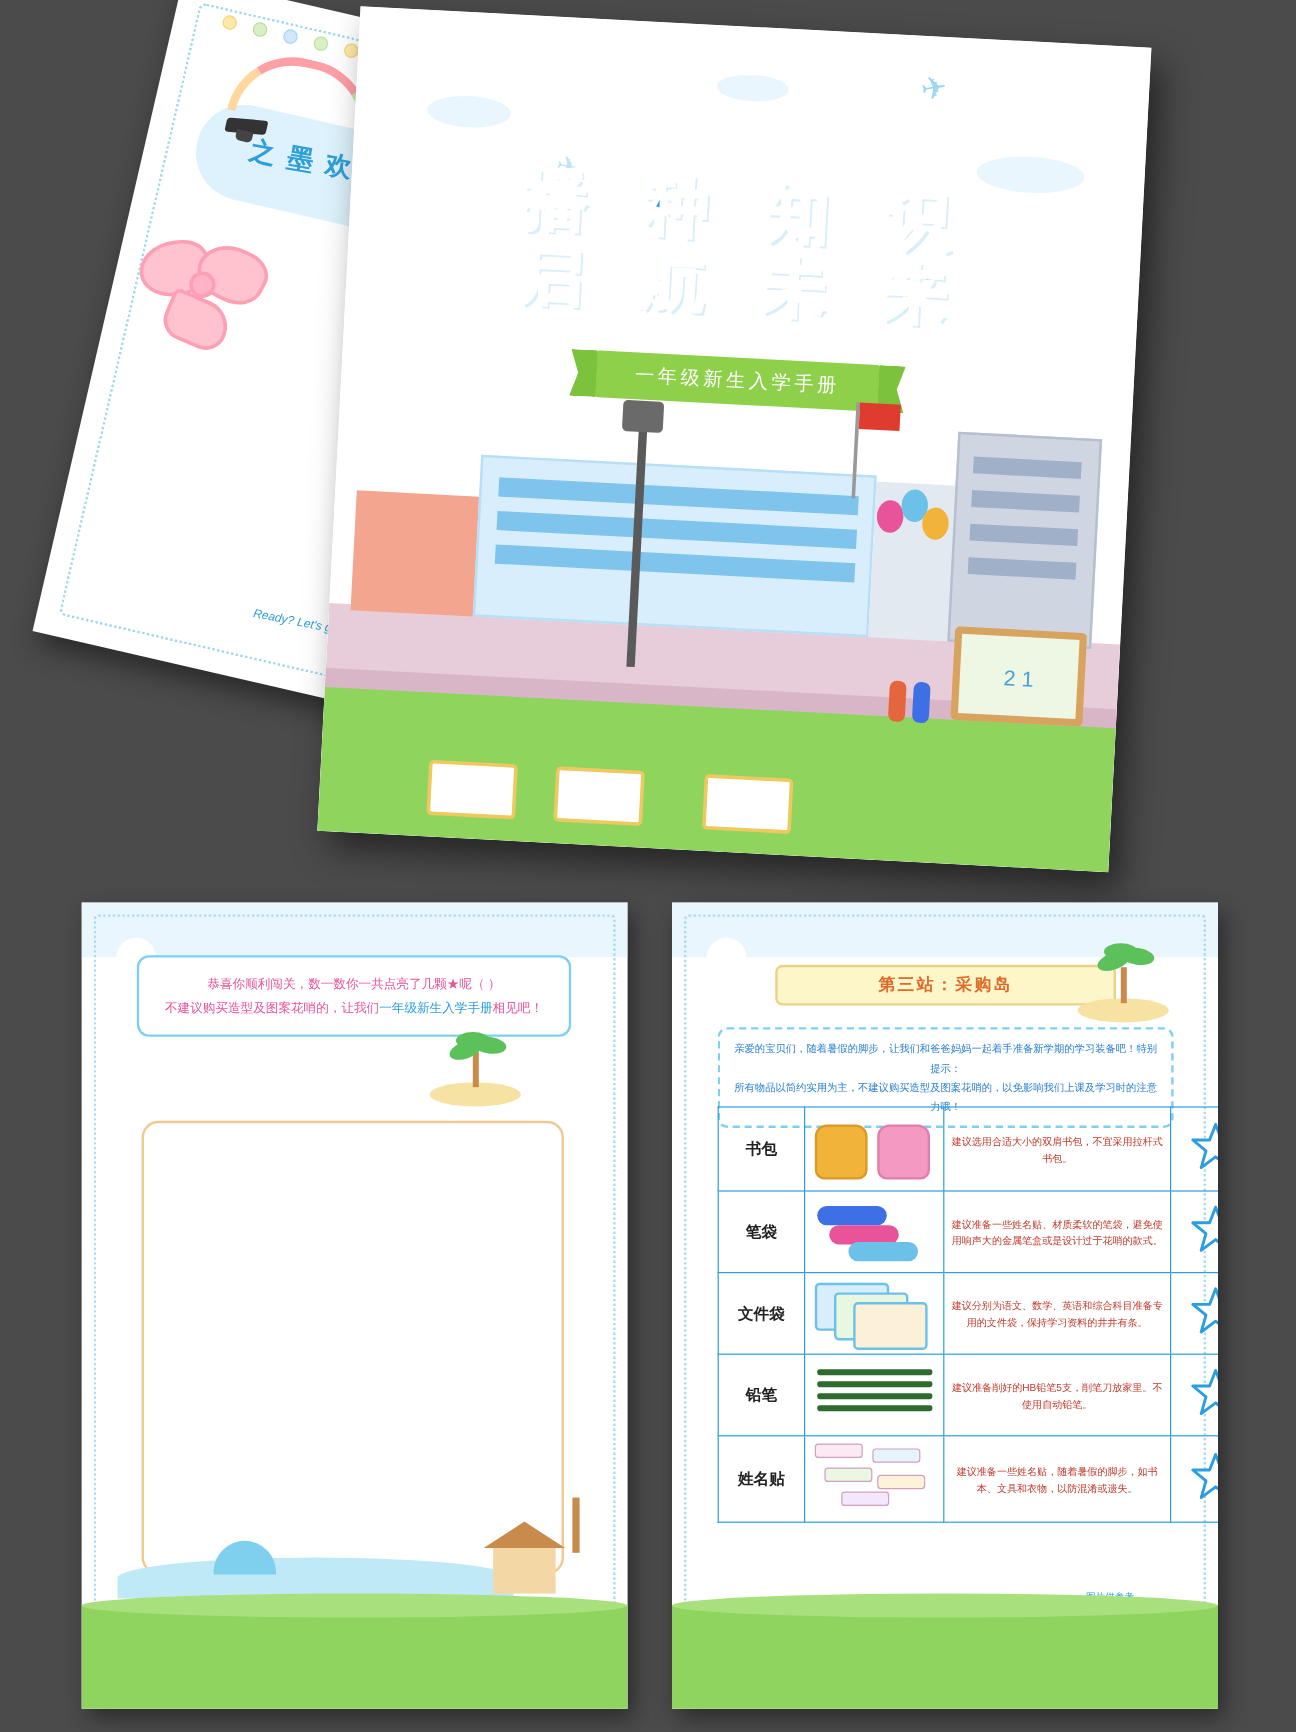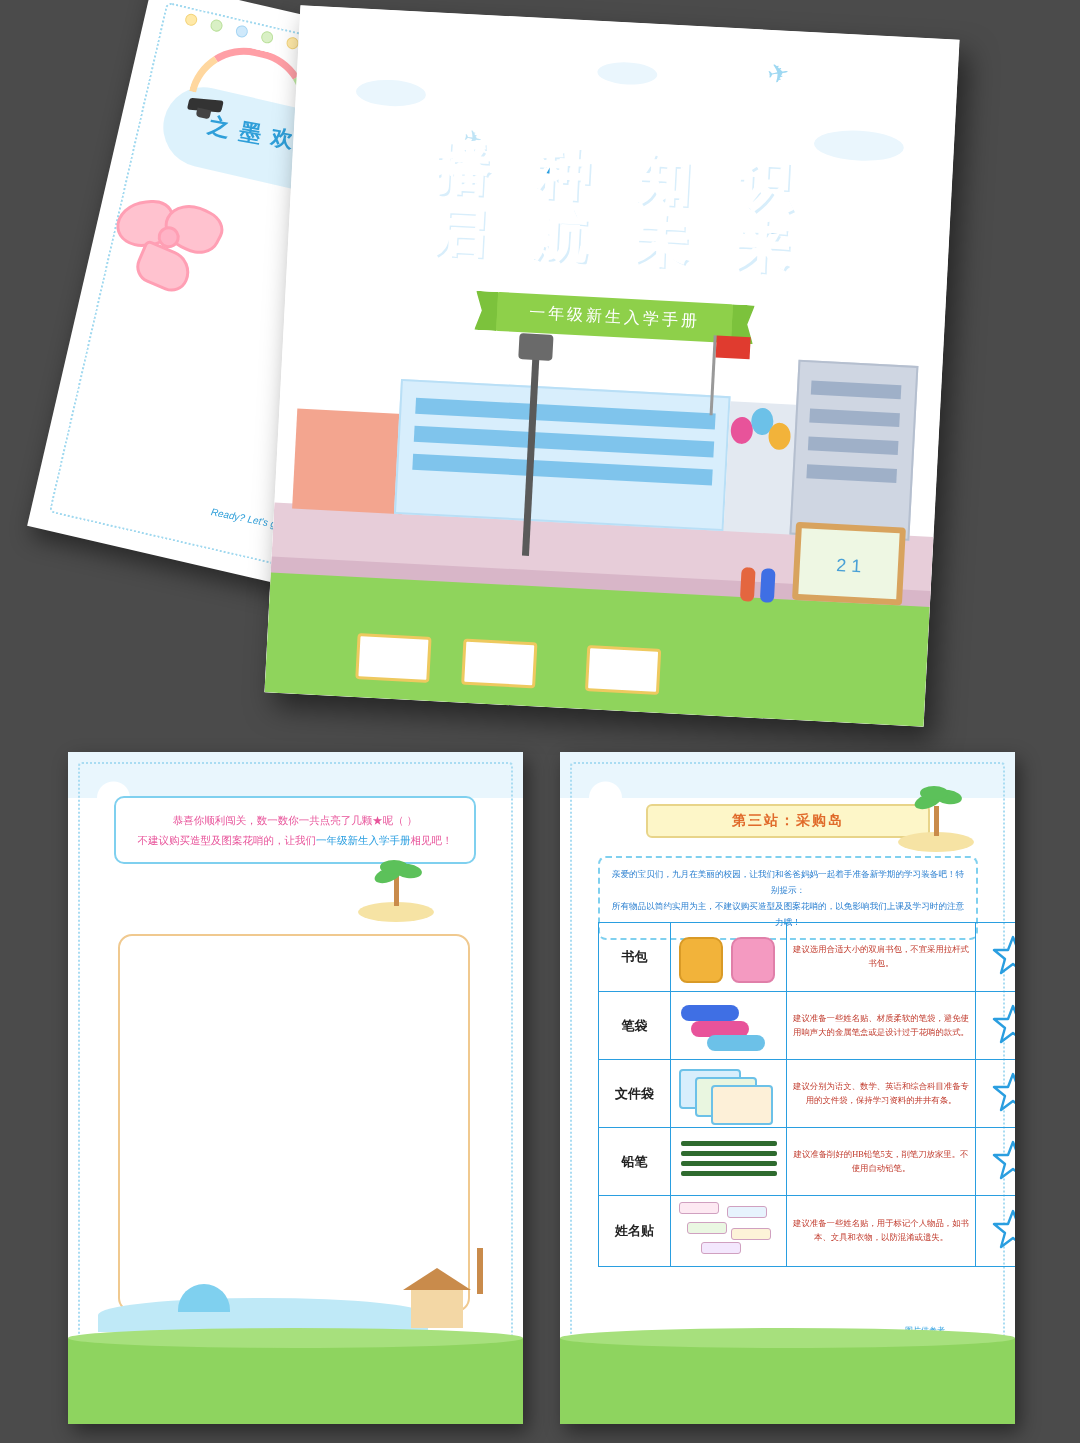--- a/index.html
+++ b/index.html
@@ -186,21 +186,20 @@
   }
   .rIsland{position:absolute;left:330px;top:34px;width:100px;height:66px;}
   .rnote{
     position:absolute;left:38px;top:104px;width:380px;padding:8px 10px;
     border:2px dashed #7fd0ef;border-radius:8px;background:#fff;
     font-size:8.6px;line-height:16px;color:#2a7fd0;text-align:center;
   }
   table.supplies{
     position:absolute;left:38px;top:170px;width:452px;border-collapse:collapse;
     table-layout:fixed;
-    font-family:Liberation Serif, serif;
   }
   table.supplies td{
     border:1.6px solid #2a9ee0;vertical-align:middle;text-align:center;padding:4px 3px;
   }
   td.cname{width:72px;font-size:13px;font-weight:700;color:#222;}
   td.cimg{width:116px;height:68px;}
   td.cdesc{font-size:8.4px;line-height:14px;color:#c0392b;text-align:center;padding:4px 6px;}
   td.cstar{width:74px;}
   .starwrap{display:inline-block;width:42px;height:40px;position:relative;}
   .starwrap svg{width:42px;height:40px;}
@@ -348,21 +347,21 @@
     <div class="rtitle">第三站：采购岛</div>
     <div class="rIsland island">
       <div class="sand"></div>
       <div class="trunk"></div>
       <div class="leaf" style="left:24px;top:8px;transform:rotate(-20deg);"></div>
       <div class="leaf" style="left:44px;top:4px;transform:rotate(8deg);"></div>
       <div class="leaf" style="left:30px;top:0px;"></div>
     </div>
 
     <div class="rnote">
-      <div>亲爱的宝贝们，九月在美丽的校园，让我们和爸爸妈妈一起着手准备新学期的学习装备吧！特别提示：</div>
+      <div>亲爱的宝贝们，随着暑假的脚步，让我们和爸爸妈妈一起着手准备新学期的学习装备吧！特别提示：</div>
       <div>所有物品以简约实用为主，不建议购买造型及图案花哨的，以免影响我们上课及学习时的注意力哦！</div>
     </div>
 
     <table class="supplies">
       <tbody>
           <tr>
         <td class="cname">书包</td>
         <td class="cimg">
           <span class="bagart"><i class="bag a"></i><i class="bag b"></i></span>
         </td>
@@ -423,21 +422,21 @@
         <td class="cname">姓名贴</td>
         <td class="cimg">
           <span class="nameart">
             <i style="left:2px;top:2px;background:#fde9f2;"></i>
             <i style="left:50px;top:6px;background:#e7f3fd;"></i>
             <i style="left:10px;top:22px;background:#eaf7e2;"></i>
             <i style="left:54px;top:28px;background:#fdf3d8;"></i>
             <i style="left:24px;top:42px;background:#f3e7fd;"></i>
           </span>
         </td>
-        <td class="cdesc">建议准备一些姓名贴，用于标记个人物品，如书本、文具和衣物，以防混淆或遗失。</td>
+        <td class="cdesc">建议准备一些姓名贴，随着暑假的脚步，如书本、文具和衣物，以防混淆或遗失。</td>
         <td class="cstar">
           <span class="starwrap"><svg viewBox="0 0 42 40">
                   <polygon points="21,2 26,15 40,15 29,24 33,38 21,29 9,38 13,24 2,15 16,15" fill="#fff" stroke="#2a9ee0" stroke-width="2.4" stroke-linejoin="round"></polygon>
                 </svg></span>
         </td>
       </tr>
     </tbody>
       </table>
 
     <div class="footnote">图片供参考</div>

